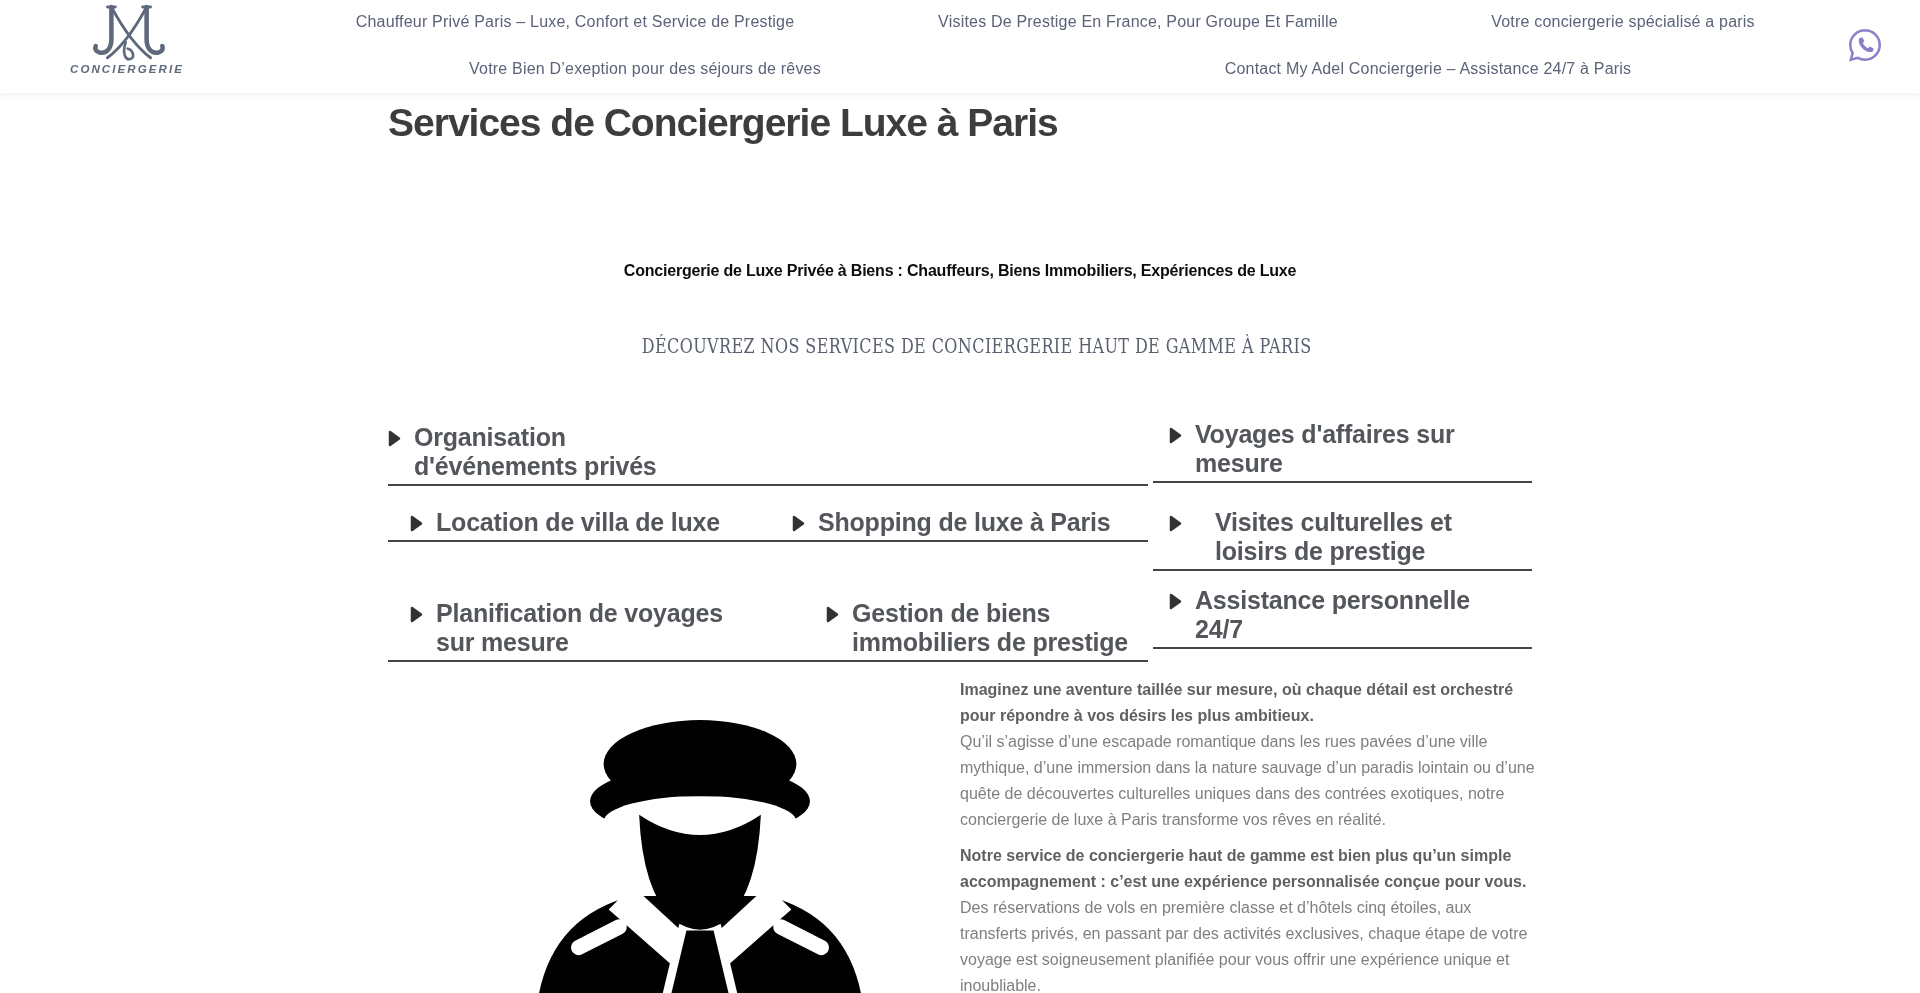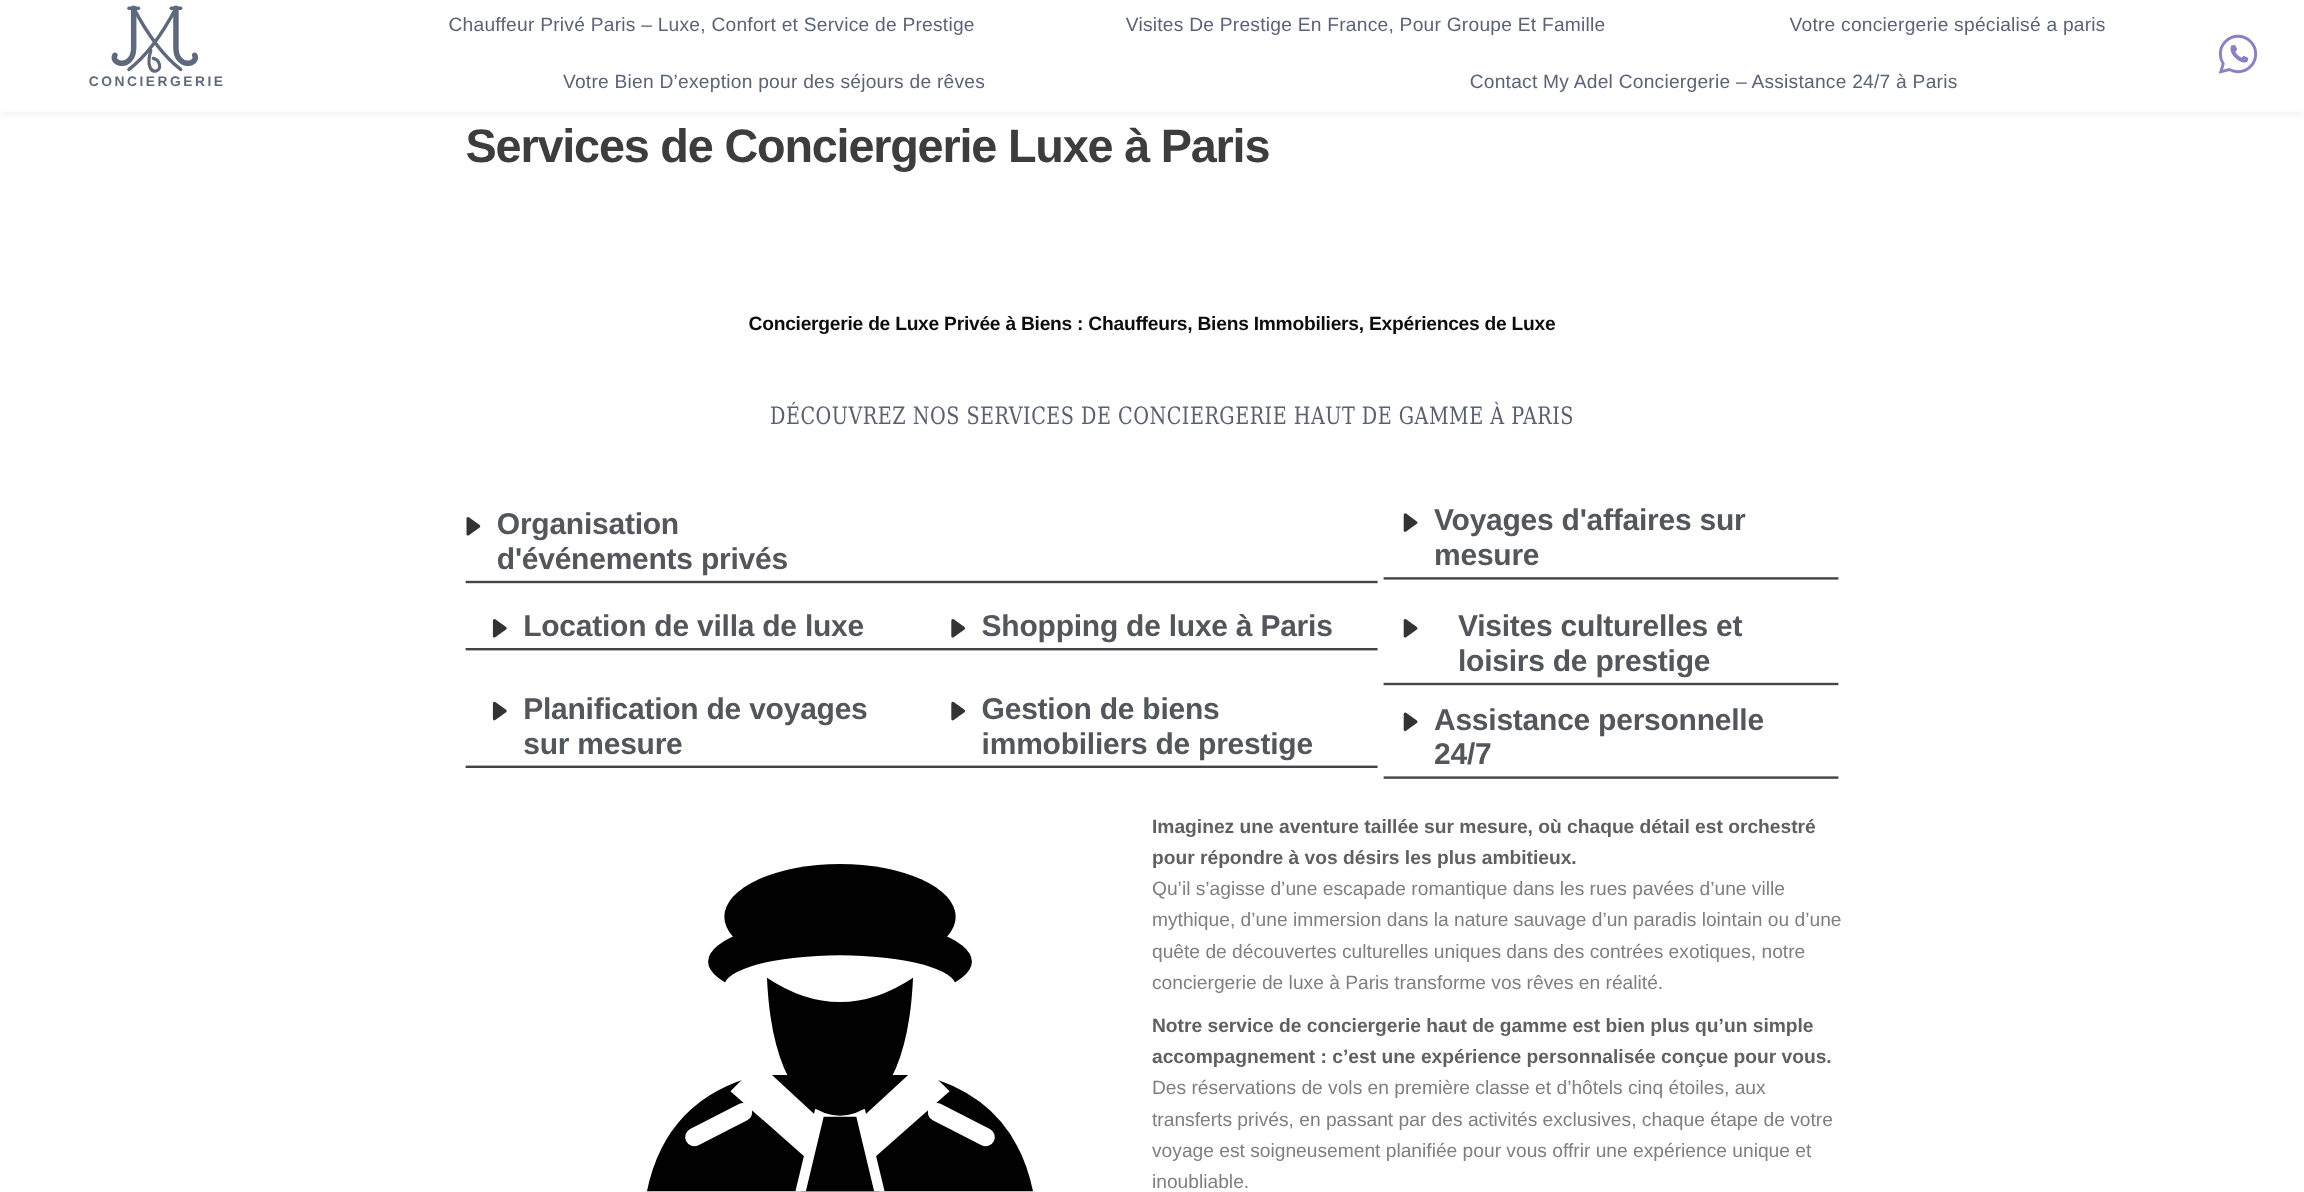--- a/index.html
+++ b/index.html
@@ -7,21 +7,21 @@
   .page {
     position:relative; width:1920px; height:993px; overflow:hidden;
     background:#ffffff; font-family:"Liberation Sans", sans-serif;
   }
 
   
   .header {
     position:absolute; top:0; left:0; width:1920px; height:93px;
     background:#ffffff; box-shadow:0 2px 8px rgba(30,30,50,0.07); z-index:5;
   }
-  .logo { position:absolute; left:70px; top:3px; width:118px; text-align:right; cursor:pointer; }
+  .logo { position:absolute; left:70px; top:3px; width:118px; text-align:left; cursor:pointer;font-style:italic; }
   .logo svg { display:block; margin:0 auto; }
   .logo-wordmark {
     display:block; margin-top:0px; font-size:11.5px; font-weight:600;
     letter-spacing:2.1px; color:#5e6a7c; white-space:nowrap;
   }
   .nav-item {
     position:absolute; transform:translateX(-50%); white-space:nowrap;
     font-size:16px; font-weight:500; color:#5b6378; letter-spacing:0.2px; cursor:pointer;
   }
   .nav-r1 { top:13px; }
@@ -40,21 +40,21 @@
   .tagline { position:absolute; left:17px; top:334px; width:1920px; text-align:center; }
   .tagline-inner {
     display:inline-block; font-family:"DejaVu Serif", serif; font-size:20px;
     color:#596070; letter-spacing:0.5px; white-space:nowrap;
     transform:scaleX(0.8); transform-origin:center;
   }
 
   
   .services-ab { position:absolute; left:388px; top:410px; width:760px; }
   .svc-row { display:flex; border-bottom:2px solid #454549; }
-  .row-h1 { height:76px; } .row-h2 { height:56px; } .row-h3 { height:98px; }
+  .row-h1 { height:76px; } .row-h2 { height:56px; } .row-h3 { height:120px;gap:34px; }
   .svc-cell { display:flex; align-items:flex-end; padding-bottom:3px; }
   .cell-a { width:404px; padding-left:22px; }
   .cell-b { flex:1; }
   .services-c { position:absolute; left:1153px; top:410px; width:379px; }
   .svc-rowc {
     display:flex; align-items:flex-end; padding:0 0 3px 16px;
     border-bottom:2px solid #454549;
   }
   .rowc-h1 { height:73px; } .rowc-h2 { height:88px; } .rowc-h3 { height:78px; }
   .svc { display:flex; align-items:flex-start; gap:13px; cursor:pointer; }
@@ -86,21 +86,21 @@
           <path d="M28 6 L28 56 C28 70 20 78 10 76 C4 74.5 2 70 4 66" stroke="#5e6a7c" stroke-width="7" fill="none" stroke-linecap="round"></path>
           <path d="M82 6 L82 56 C82 70 90 78 100 76 C106 74.5 108 70 106 66" stroke="#5e6a7c" stroke-width="7" fill="none" stroke-linecap="round"></path>
           <path d="M28 6 C44 36 64 66 88 84" stroke="#5e6a7c" stroke-width="4.5" fill="none" stroke-linecap="round"></path>
           <path d="M82 6 C66 36 46 66 22 84" stroke="#5e6a7c" stroke-width="4.5" fill="none" stroke-linecap="round"></path>
           <path d="M50 60 C44 78 50 88 57 86 C64 84 62 72 53 70" stroke="#5e6a7c" stroke-width="4" fill="none" stroke-linecap="round"></path>
         </svg>
       </span>
       <span class="logo-wordmark">CONCIERGERIE</span>
     </div>
 
-    <a class="nav-item nav-r1" style="left:593px;">Chauffeur Privé Paris – Luxe, Confort et Service de Prestige</a>
+    <a class="nav-item nav-r1" style="left:575px;">Chauffeur Privé Paris – Luxe, Confort et Service de Prestige</a>
     <a class="nav-item nav-r1" style="left:1138px;">Visites De Prestige En France, Pour Groupe Et Famille</a>
     <a class="nav-item nav-r1" style="left:1623px;">Votre conciergerie spécialisé a paris</a>
     <a class="nav-item nav-r2" style="left:645px;">Votre Bien D’exeption pour des séjours de rêves</a>
     <a class="nav-item nav-r2" style="left:1428px;">Contact My Adel Conciergerie – Assistance 24/7 à Paris</a>
 
     <div class="whatsapp">
       <svg width="38" height="38" viewBox="0 0 40 40" fill="none">
         <path d="M20 4.5 C11.4 4.5 4.5 11.4 4.5 20 c0 3.1 0.9 6 2.5 8.5 L5 35.5 l7.4-1.9 c2.3 1.2 4.9 1.9 7.6 1.9 c8.6 0 15.5-6.9 15.5-15.5 S28.6 4.5 20 4.5 Z" stroke="#8a80c8" stroke-width="2.6"></path>
         <path d="M14 12.5 c-1.2 2.6-0.5 5.6 1.2 8.2 c1.9 2.9 4.6 5.2 7.8 6.3 c2.1 0.7 4.1 0.6 5.4-0.5 l0.7-2.9 -4.2-2 -1.8 1.7 c-2.4-1.1-4.4-3-5.4-5.4 l1.7-1.8 -2-4.1 Z" fill="#8a80c8"></path>
       </svg>

